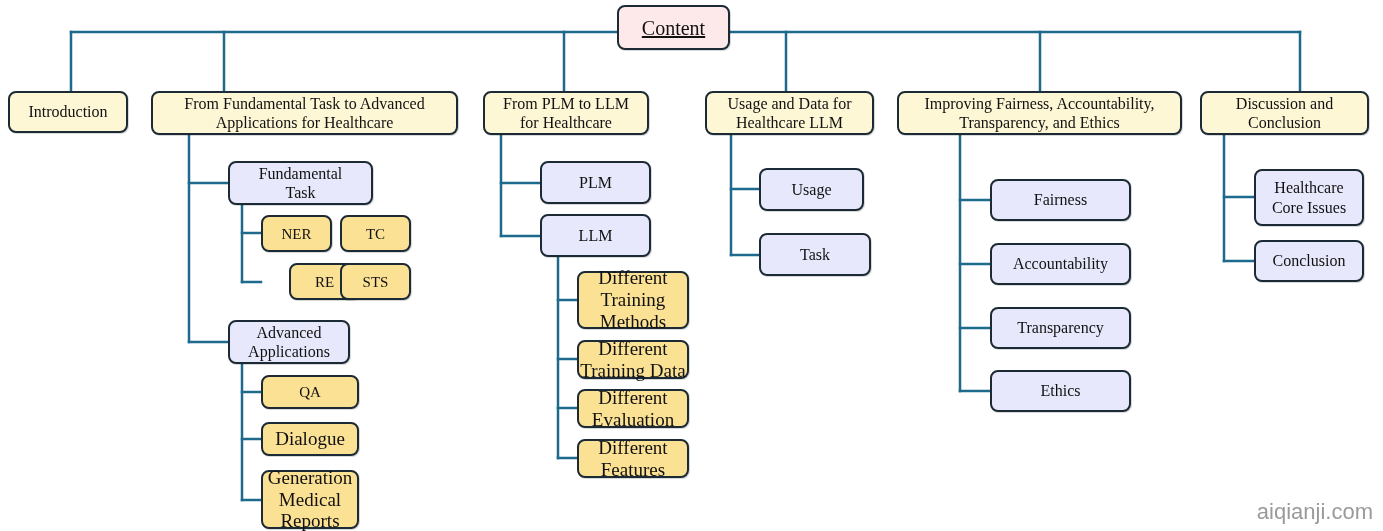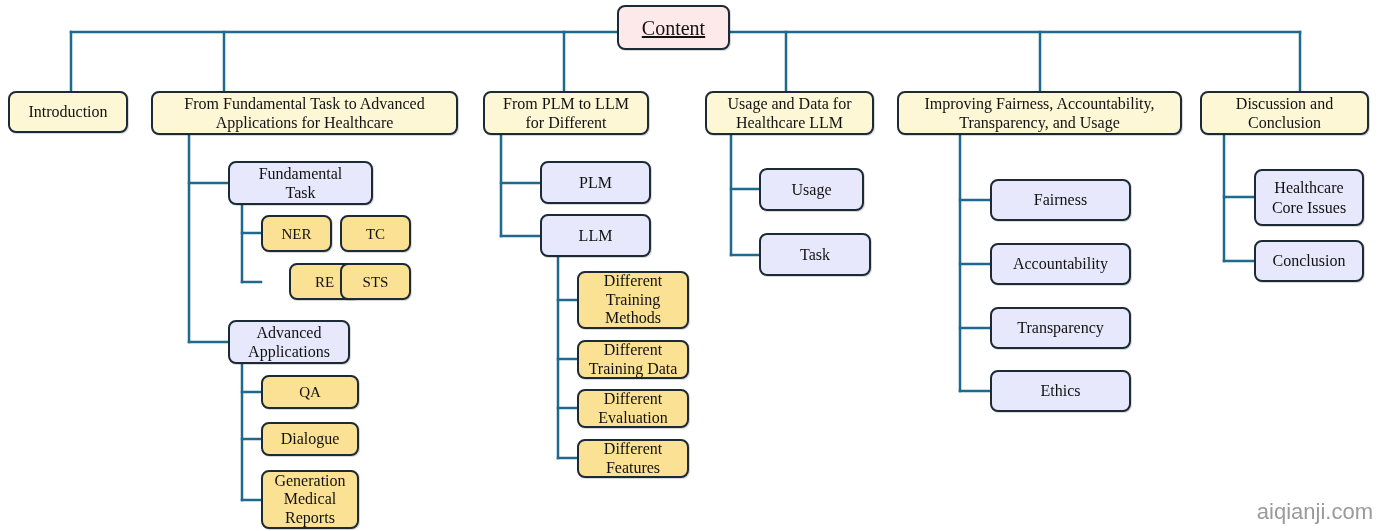--- a/index.html
+++ b/index.html
@@ -7,21 +7,21 @@
          font-family: "Liberation Serif", "DejaVu Serif", serif; color: #111; }
   #lines { position: absolute; left: 0; top: 0; width: 1383px; height: 531px; }
   .node { position: absolute; box-sizing: border-box; border: 2.5px solid #1c2a36;
           border-radius: 8px; display: flex; align-items: center; justify-content: center;
           text-align: center; line-height: 1.2; white-space: pre-line;
           box-shadow: 1px 1px 0 rgba(0,0,0,0.15); }
   .root { background: #fde9ea; font-size: 20px; text-decoration: underline; }
   .sec  { background: #fdf7d6; font-size: 16px; }
   .sub  { background: #e7e8fb; font-size: 16px; }
   .leaf { background: #fbe194; font-size: 15px; }
-  .leaf.sm { font-size: 16px; line-height: 1.15; }
+  .leaf.sm { font-size: 19px; line-height: 1.15; }
   .watermark { position: absolute; right: 10px; bottom: 6px;
                font-family: "Liberation Sans", "DejaVu Sans", sans-serif;
                font-size: 22px; color: #9a9a9a; }
 </style>
 </head>
 <body>
 
 <svg id="lines" xmlns="http://www.w3.org/2000/svg">
     <line x1="71" y1="32" x2="617" y2="32" stroke="#1d6a8c" stroke-width="2.5" stroke-linecap="square"></line>
     <line x1="730" y1="32" x2="1300" y2="32" stroke="#1d6a8c" stroke-width="2.5" stroke-linecap="square"></line>
@@ -61,25 +61,25 @@
     <line x1="1224" y1="197" x2="1254" y2="197" stroke="#1d6a8c" stroke-width="2.5" stroke-linecap="square"></line>
     <line x1="1224" y1="261" x2="1254" y2="261" stroke="#1d6a8c" stroke-width="2.5" stroke-linecap="square"></line>
   </svg>
 
 <div class="node root" style="left:617px;top:5px;width:113px;height:45px;">Content</div>
 
 <div class="node sec" style="left:8px;top:91px;width:120px;height:42px;">Introduction</div>
 <div class="node sec" style="left:151px;top:91px;width:307px;height:44px;">From Fundamental Task to Advanced
 Applications for Healthcare</div>
 <div class="node sec" style="left:483px;top:91px;width:166px;height:44px;">From PLM to LLM
-for Different</div>
+for Healthcare</div>
 <div class="node sec" style="left:705px;top:91px;width:169px;height:44px;">Usage and Data for
 Healthcare LLM</div>
 <div class="node sec" style="left:897px;top:91px;width:285px;height:44px;">Improving Fairness, Accountability,
-Transparency, and Usage</div>
+Transparency, and Ethics</div>
 <div class="node sec" style="left:1200px;top:91px;width:169px;height:44px;">Discussion and
 Conclusion</div>
 
 <div class="node sub" style="left:228px;top:161px;width:145px;height:44px;">Fundamental
 Task</div>
 <div class="node leaf" style="left:261px;top:215px;width:71px;height:37px;">NER</div>
 <div class="node leaf" style="left:340px;top:215px;width:71px;height:37px;">TC</div>
 <div class="node leaf" style="left:261px;top:263px;width:71px;height:37px;margin-left:28px;">RE</div>
 <div class="node leaf" style="left:340px;top:263px;width:71px;height:37px;">STS</div>
 <div class="node sub" style="left:228px;top:320px;width:122px;height:44px;">Advanced

